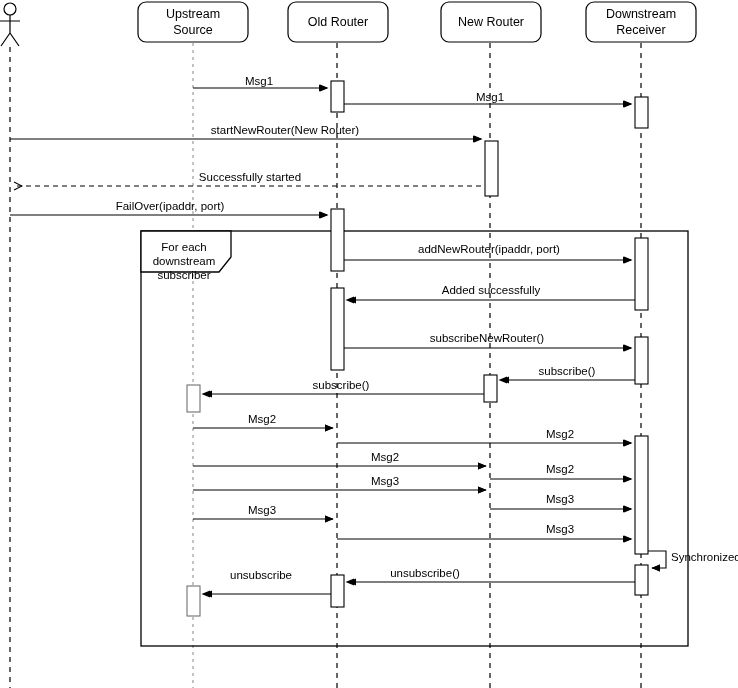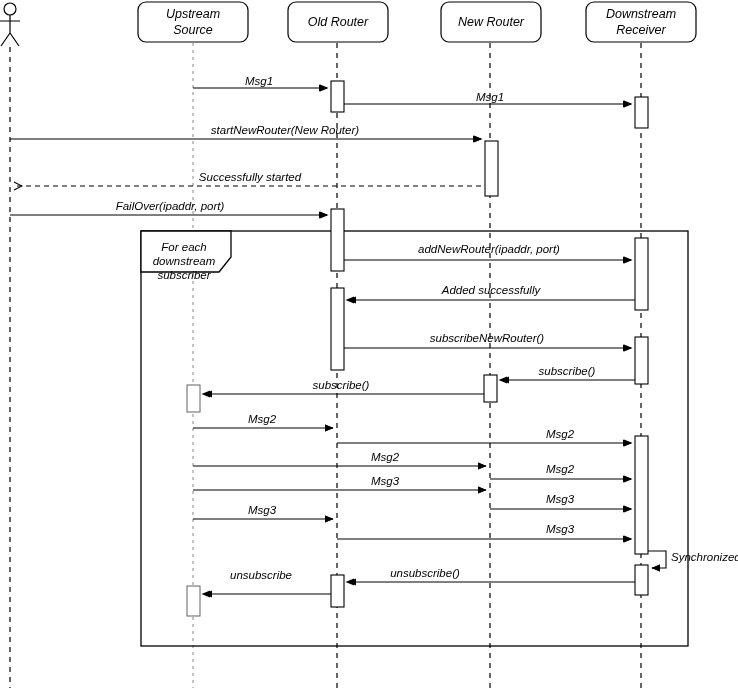--- a/index.html
+++ b/index.html
@@ -6,21 +6,20 @@
     margin: 0;
     padding: 0;
     background: #ffffff;
   }
   #diagram-root {
     position: relative;
     width: 672px;
     height: 688px;
     background: #ffffff;
     font-family: "Liberation Sans", sans-serif;
-    font-style: italic;
   }
   svg.seq {
     display: block;
     width: 738px;
     height: 688px;
   }
   .lifeline-box {
     fill: #ffffff;
     stroke: #000000;
     stroke-width: 1.2;

